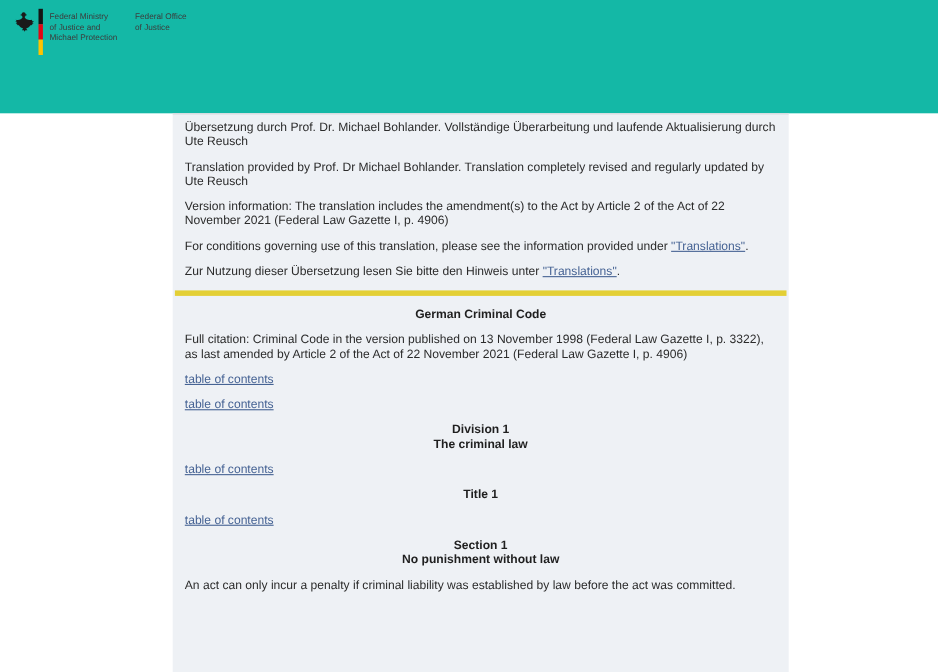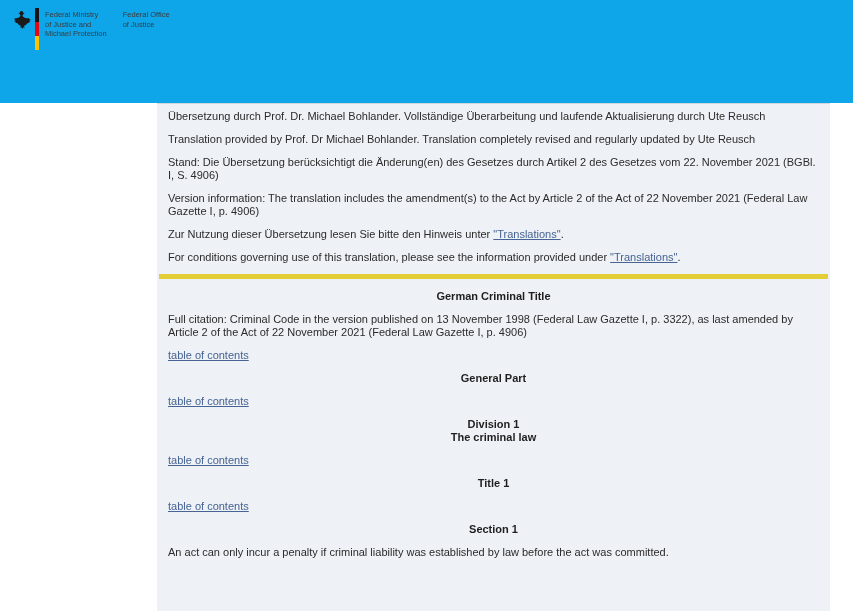--- a/index.html
+++ b/index.html
@@ -12,21 +12,21 @@
     width: 853px;
     height: 611px;
     background: #ffffff;
     overflow: hidden;
   }
   
   .site-header {
     position: absolute;
     top: 0; left: 0; right: 0;
     height: 103px;
-    background: #0ea5e9;
+    background: #14b8a6;
   }
   .logo {
     position: absolute;
     top: 8px;
     left: 12px;
     display: flex;
     align-items: flex-start;
   }
   .eagle {
     width: 19px;
@@ -53,21 +53,21 @@
     line-height: 9.5px;
     color: #3c3c3c;
     white-space: nowrap;
   }
   .logo-text.office { margin-left: 16px; }
   
   .panel {
     position: absolute;
     top: 103px;
     left: 157px;
-    width: 673px;
+    width: 560px;
     height: 508px;
     background: #eef1f5;
     border-top: 1px solid #d3d6da;
     padding: 0 11px 16px 11px;
     color: #2b2b2b;
     font-size: 11px;
     line-height: 13px;
     overflow: hidden;
   }
   .panel > :first-child { margin-top: 6px; }
@@ -114,52 +114,51 @@
         <div>Federal Office</div>
         <div>of Justice</div>
       </span>
     </div>
   </header>
 
   <main class="panel">
 
     <p>Übersetzung durch Prof. Dr. Michael Bohlander. Vollständige Überarbeitung und laufende Aktualisierung durch Ute Reusch</p>
     <p>Translation provided by Prof. Dr Michael Bohlander. Translation completely revised and regularly updated by Ute Reusch</p>
-    <p>Stand: Die Übersetzung berücksichtigt die Änderung(en) des Gesetzes durch Artikel 2 des Gesetzes vom 22. November 2021 (BGBl. I, S. 4906)</p>
     <p>Version information: The translation includes the amendment(s) to the Act by Article 2 of the Act of 22 November 2021 (Federal Law Gazette I, p. 4906)</p>
+
+    <p><span>For conditions governing use of this translation, please see the information provided under </span><a class="doc-link">"Translations"</a><span>.</span></p>
 
     <p><span>Zur Nutzung dieser Übersetzung lesen Sie bitte den Hinweis unter </span><a class="doc-link">"Translations"</a><span>.</span></p>
 
-    <p><span>For conditions governing use of this translation, please see the information provided under </span><a class="doc-link">"Translations"</a><span>.</span></p>
-
     <div class="divider"></div>
 
-    <div class="heading">German Criminal Title</div>
+    <div class="heading">German Criminal Code</div>
 
     <p>Full citation:  Criminal Code in the version published on 13 November 1998 (Federal Law Gazette I, p. 3322), as last amended by Article 2 of the Act of 22 November 2021 (Federal Law Gazette I, p. 4906)</p>
 
     <p><a class="doc-link">table of contents</a></p>
 
-    <div class="heading">General Part</div>
 
     <p><a class="doc-link">table of contents</a></p>
 
     <div class="heading">
       <div>Division 1</div>
       <div>The criminal law</div>
     </div>
 
     <p><a class="doc-link">table of contents</a></p>
 
     <div class="heading">
       <div>Title 1</div>
     </div>
 
     <p><a class="doc-link">table of contents</a></p>
 
     <div class="heading">
       <div>Section 1</div>
+      <div>No punishment without law</div>
     </div>
 
     <p>An act can only incur a penalty if criminal liability was established by law before the act was committed.</p>
 
   </main>
 </div>
 
 </body></html>

